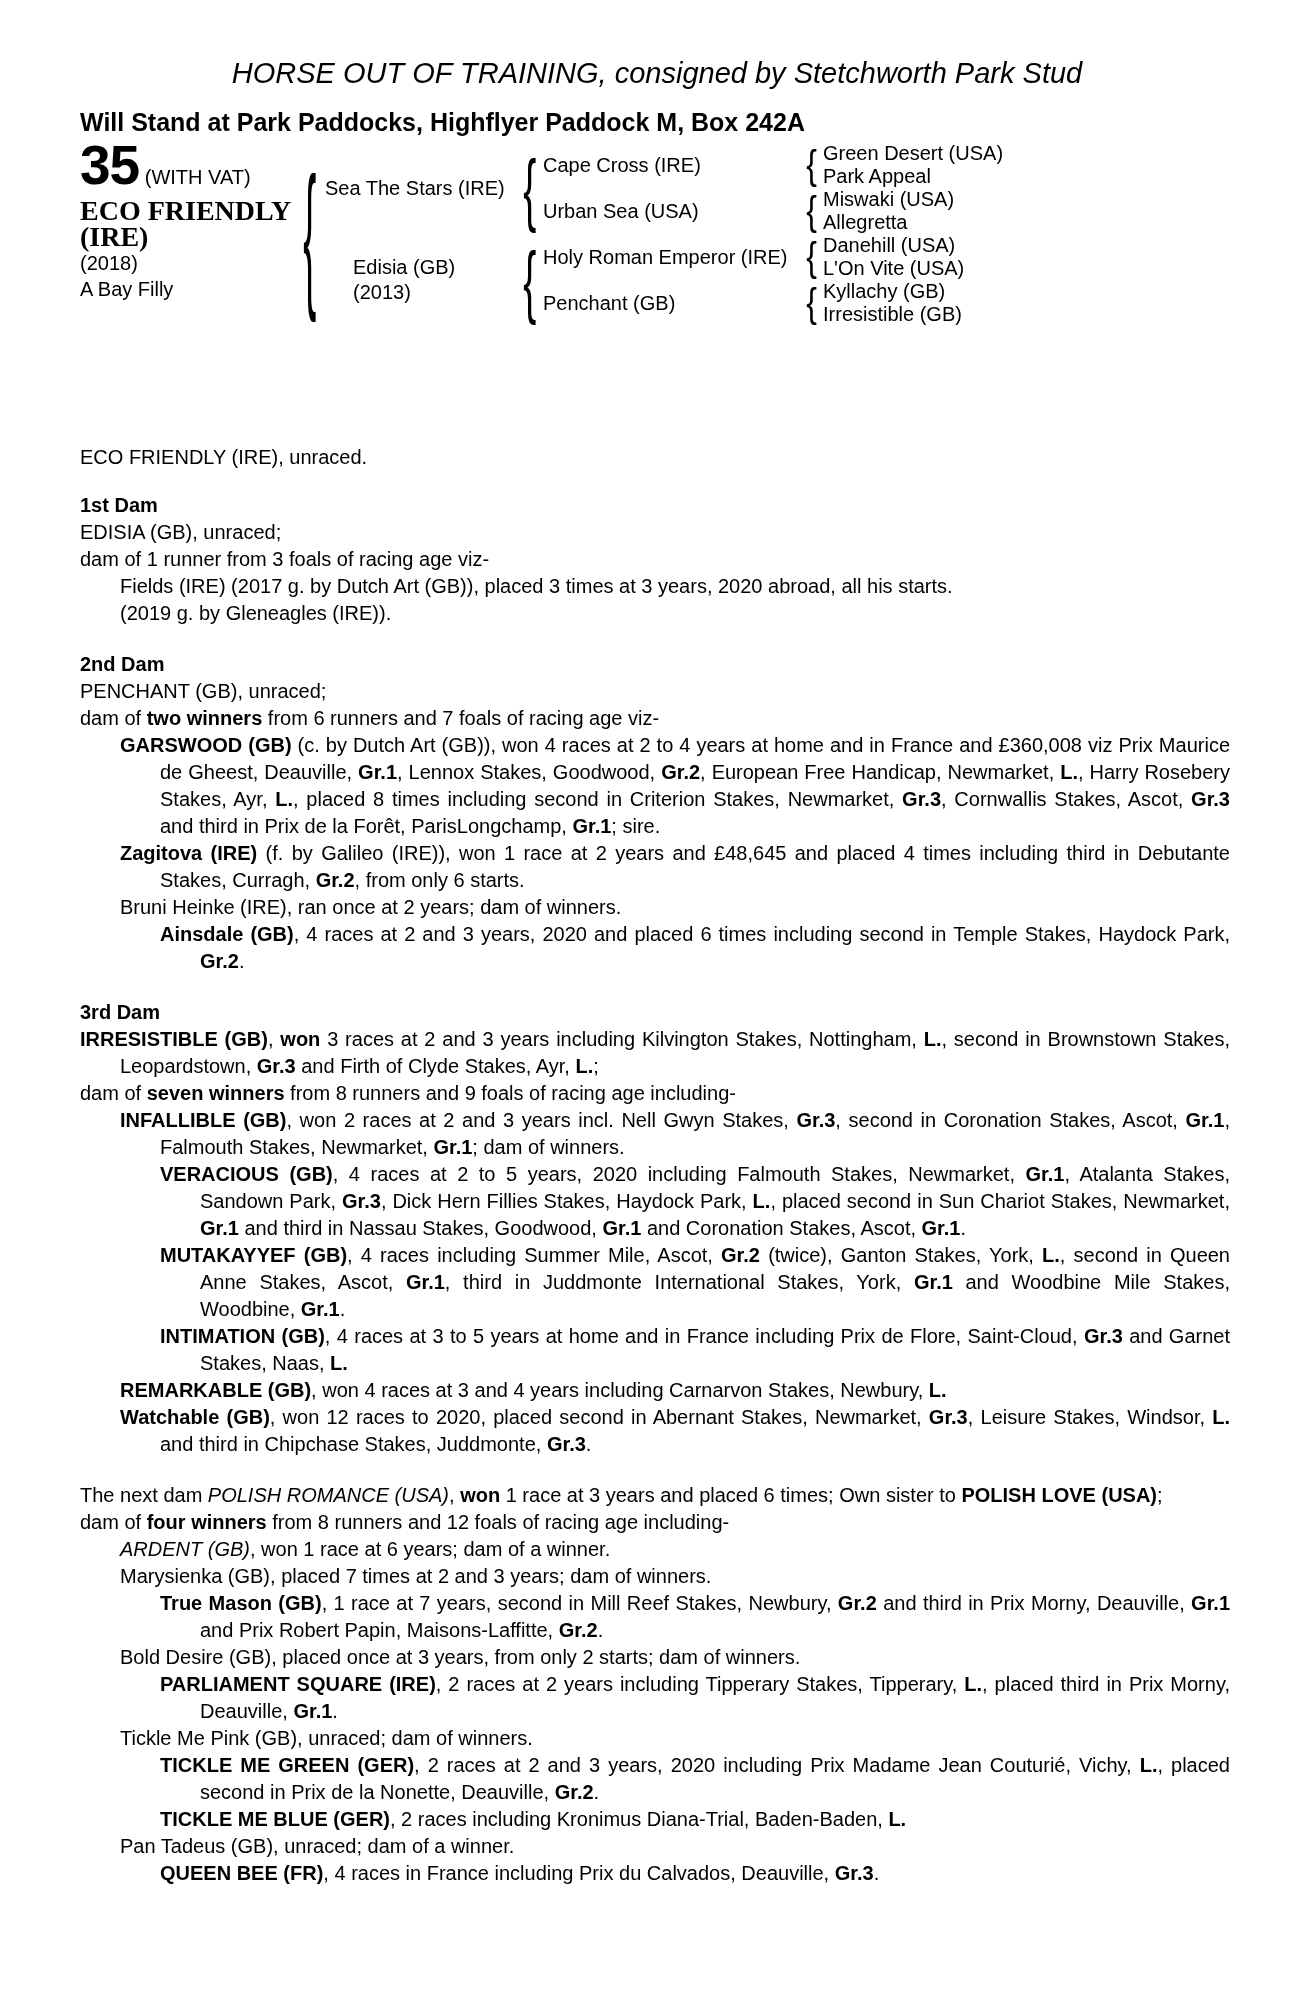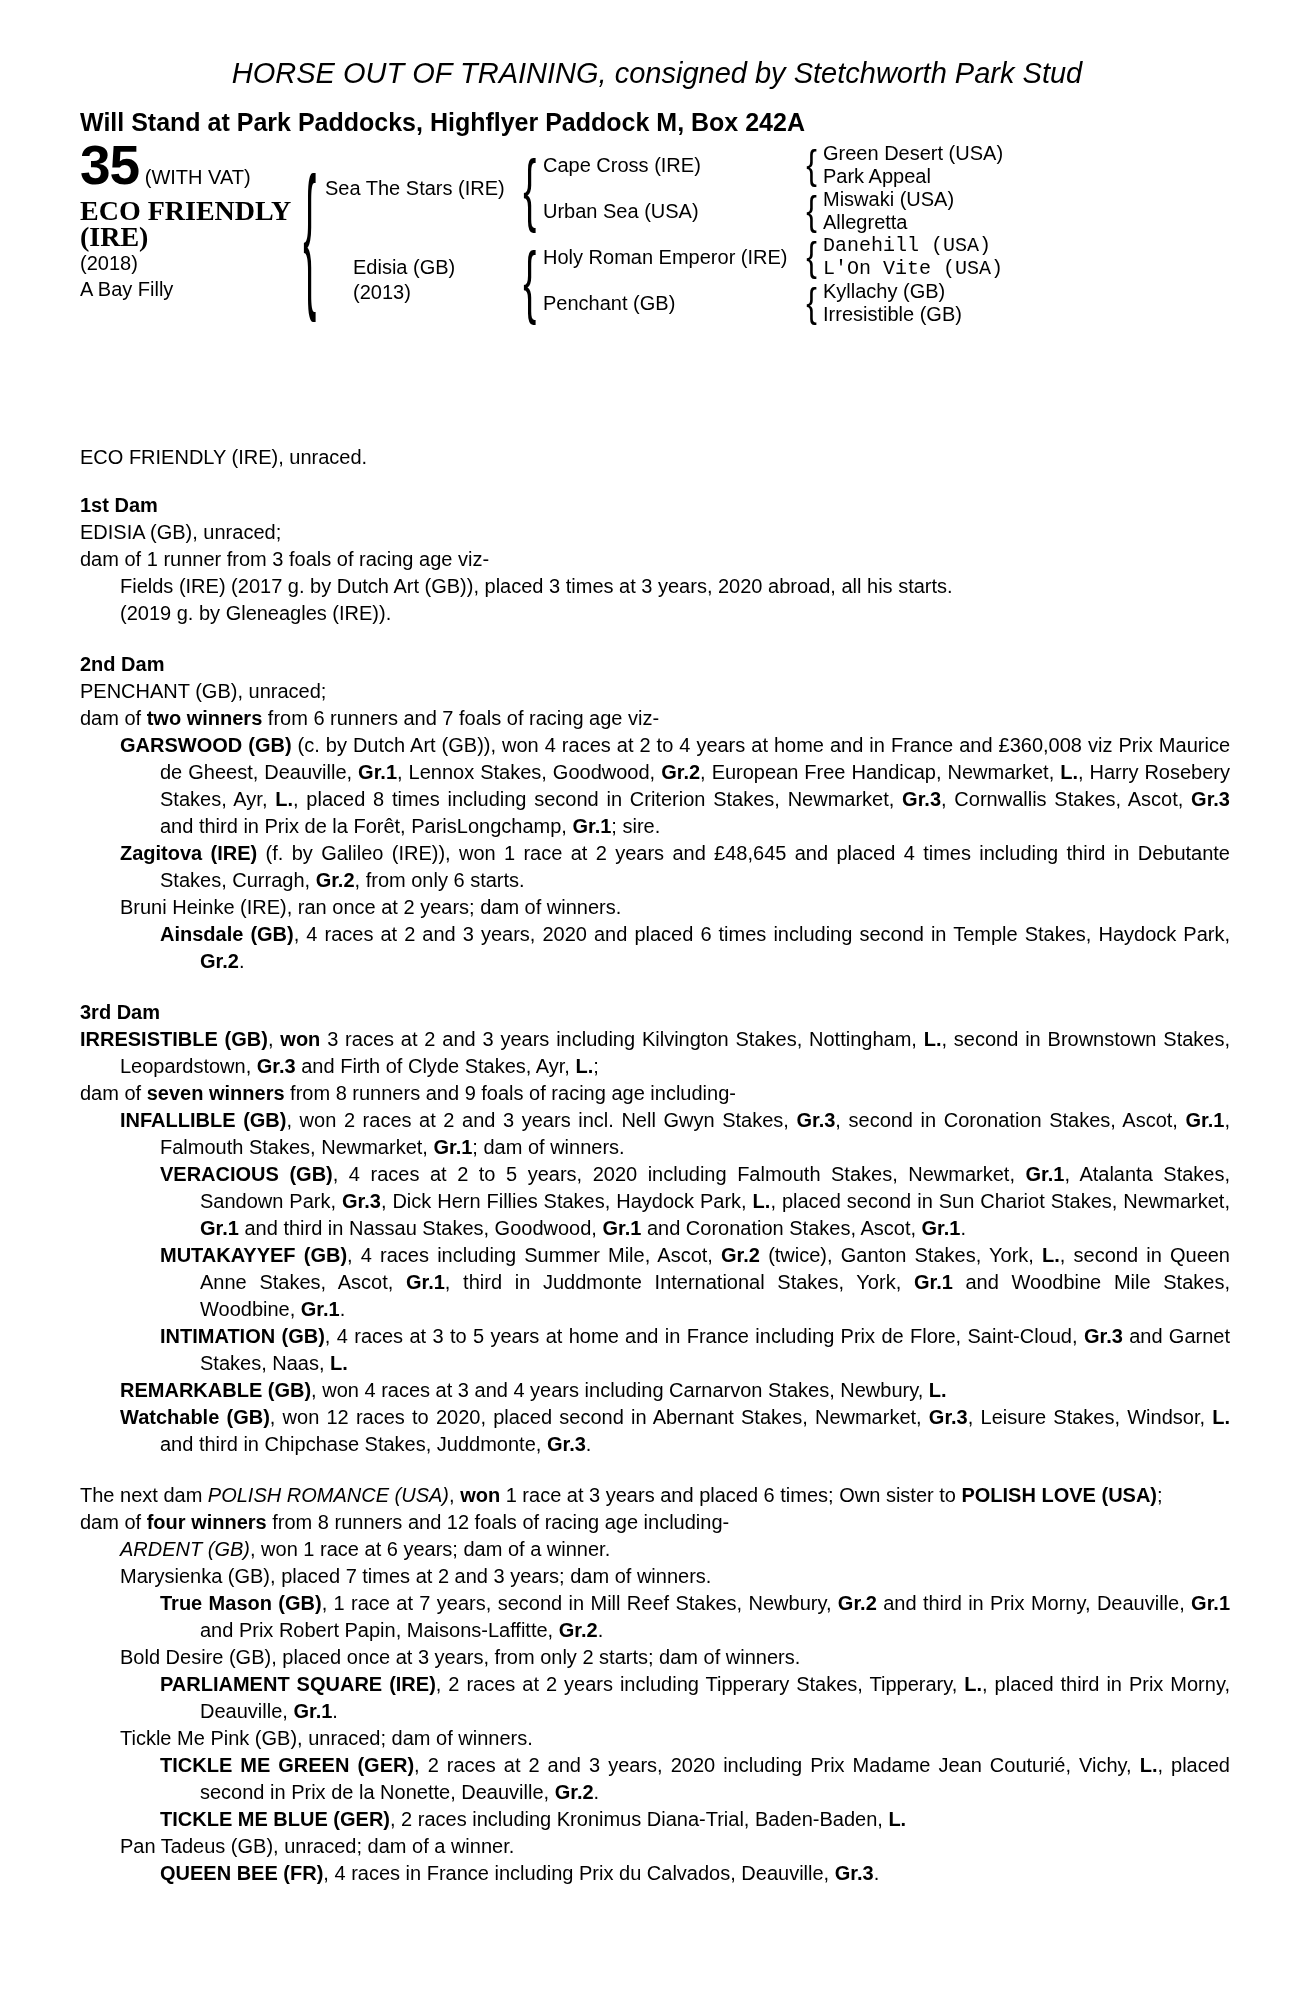--- a/index.html
+++ b/index.html
@@ -43,21 +43,21 @@
   .gen2-2{grid-column:5;grid-row:5/7;}
   .gen2-3{grid-column:5;grid-row:7/9;}
   .gen2cell{display:flex;align-items:center;}
   .brace3-0{grid-column:6;grid-row:1/3;}
   .brace3-1{grid-column:6;grid-row:3/5;}
   .brace3-2{grid-column:6;grid-row:5/7;}
   .brace3-3{grid-column:6;grid-row:7/9;}
   .bcell-s .brace{font-size:40px;transform:scale(0.8,1);}
   .gen3-0{grid-column:7;grid-row:1/3;}
   .gen3-1{grid-column:7;grid-row:3/5;}
-  .gen3-2{grid-column:7;grid-row:5/7;font-family:Liberation Mono, monospace;}
+  .gen3-2{grid-column:7;grid-row:5/7;}
   .gen3-3{grid-column:7;grid-row:7/9;}
   .gen3pair div{line-height:23px;white-space:nowrap;}
   
   .body-text{margin-top:118px;font-size:20px;line-height:27px;width:1150px;}
   .para{margin:0;text-align:justify;}
   .L0{padding-left:40px;text-indent:-40px;}
   .L1{padding-left:80px;text-indent:-40px;}
   .L2{padding-left:120px;text-indent:-40px;}
   .dam-section{margin-top:24px;}
   .intro-gap{margin-top:21px;}

